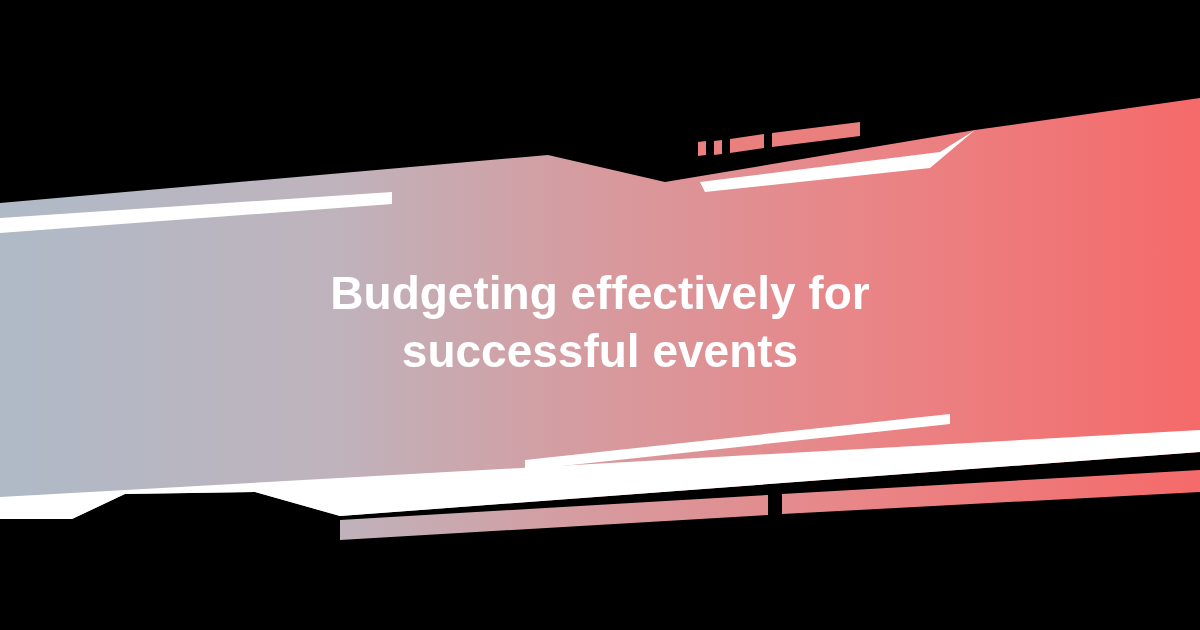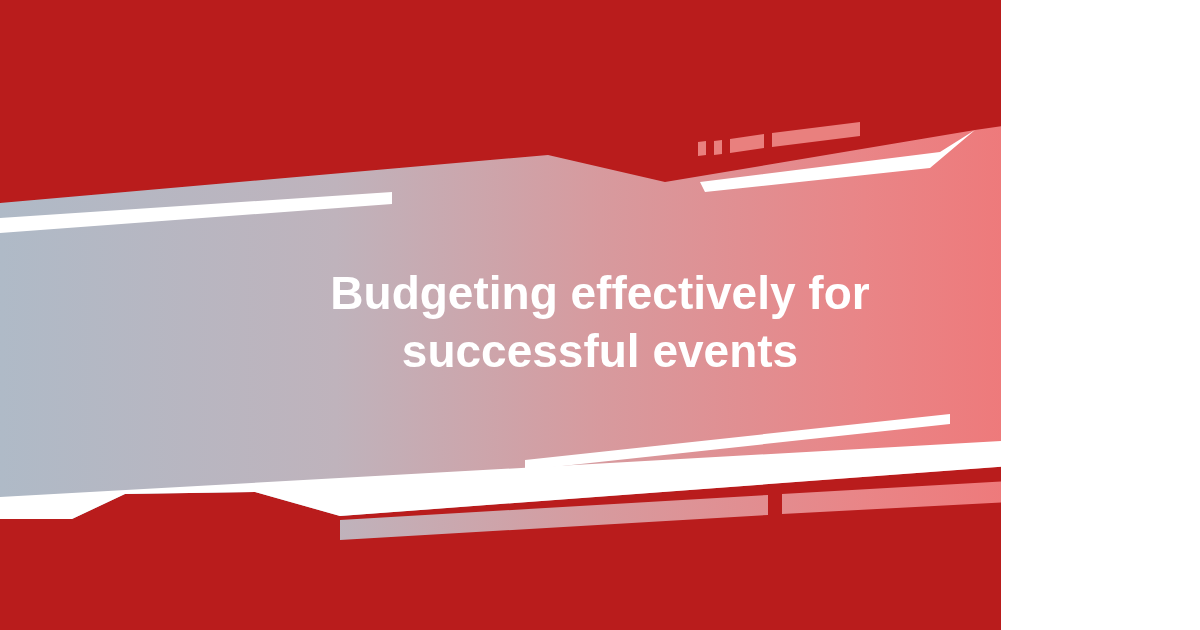--- a/index.html
+++ b/index.html
@@ -5,23 +5,23 @@
   html, body {
     margin: 0;
     padding: 0;
     background: #ffffff;
   }
   body {
     font-family: "Liberation Sans", sans-serif;
   }
   #banner {
     position: relative;
-    width: 1001px;
+    width: 1200px;
     height: 630px;
-    background: #b91c1c;
+    background: #000000;
     overflow: hidden;
   }
   #banner-svg {
     position: absolute;
     top: 0;
     left: 0;
     width: 1200px;
     height: 630px;
     display: block;
   }

